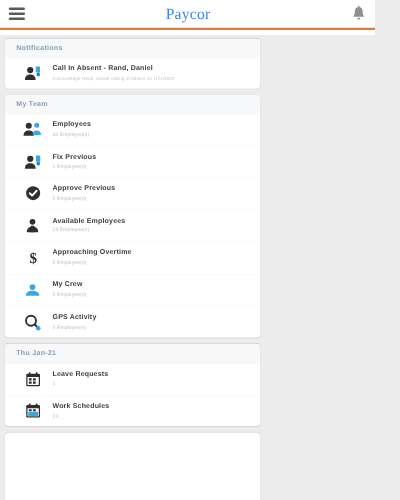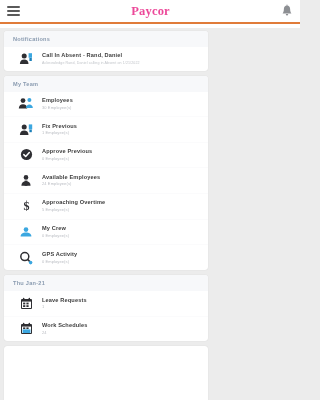--- a/index.html
+++ b/index.html
@@ -19,22 +19,22 @@
     align-items:center;
     justify-content:space-between;
     padding:0 7px;
   }
   .hamburger { width:13px; display:flex; flex-direction:column; gap:2.5px; cursor:pointer; }
   .hamburger span { display:block; height:1.6px; background:#5a5a5a; border-radius:1px; }
 
   .logo-wrap { position:relative; display:flex; align-items:flex-end; }
   .logo-text {
     font-size:12.5px; letter-spacing:.2px;
-    color:#ec4899; font-family:"Liberation Serif", serif;
-    font-weight:700; line-height:1;
+    color:#3b82f6; font-family:"Liberation Serif", serif;
+    font-weight:400; line-height:1;
   }
   .logo-swoosh {
     position:absolute; right:14px; top:-3.5px;
     width:16px; height:6px; overflow:hidden;
   }
 
   .bell { width:12px; height:14px; position:relative; cursor:pointer; }
 
   .accent-rule { height:1.6px; background:#e07b39; width:100%; }
   .accent-gap { height:4px; background:#ffffff; }

